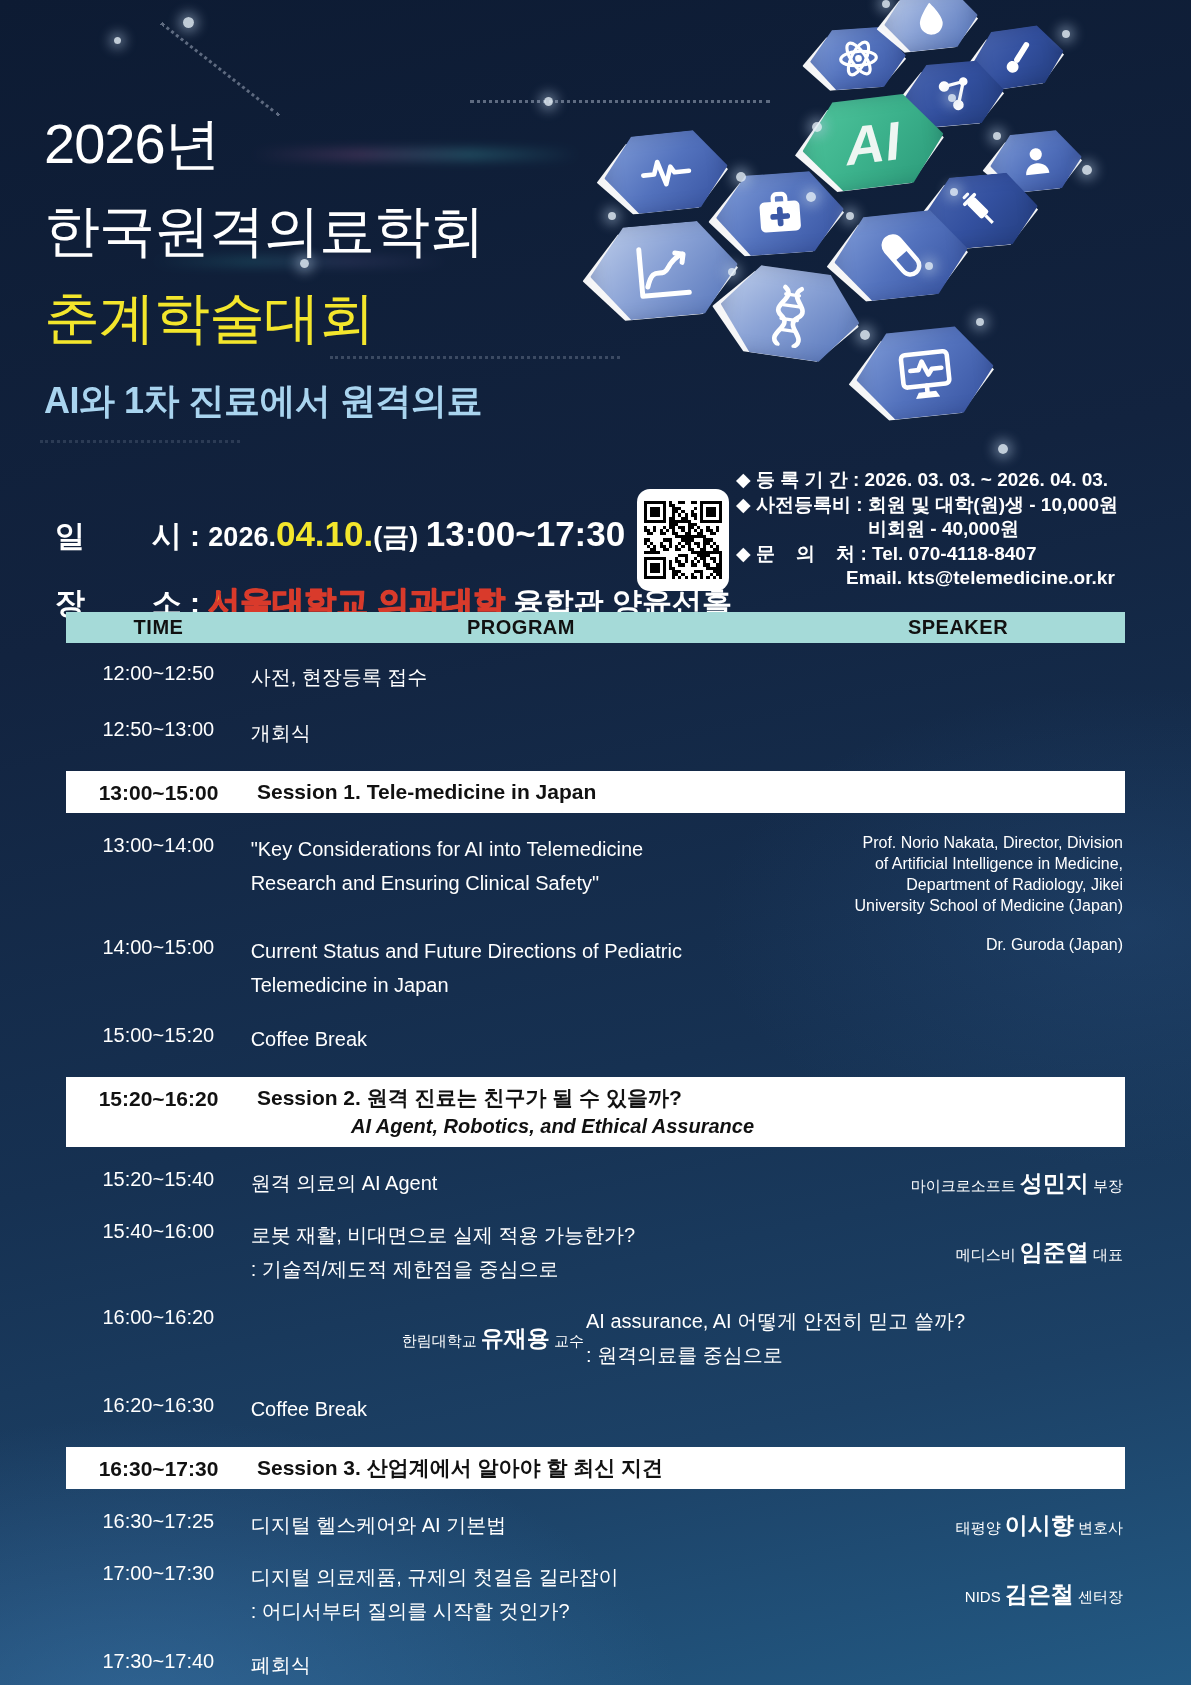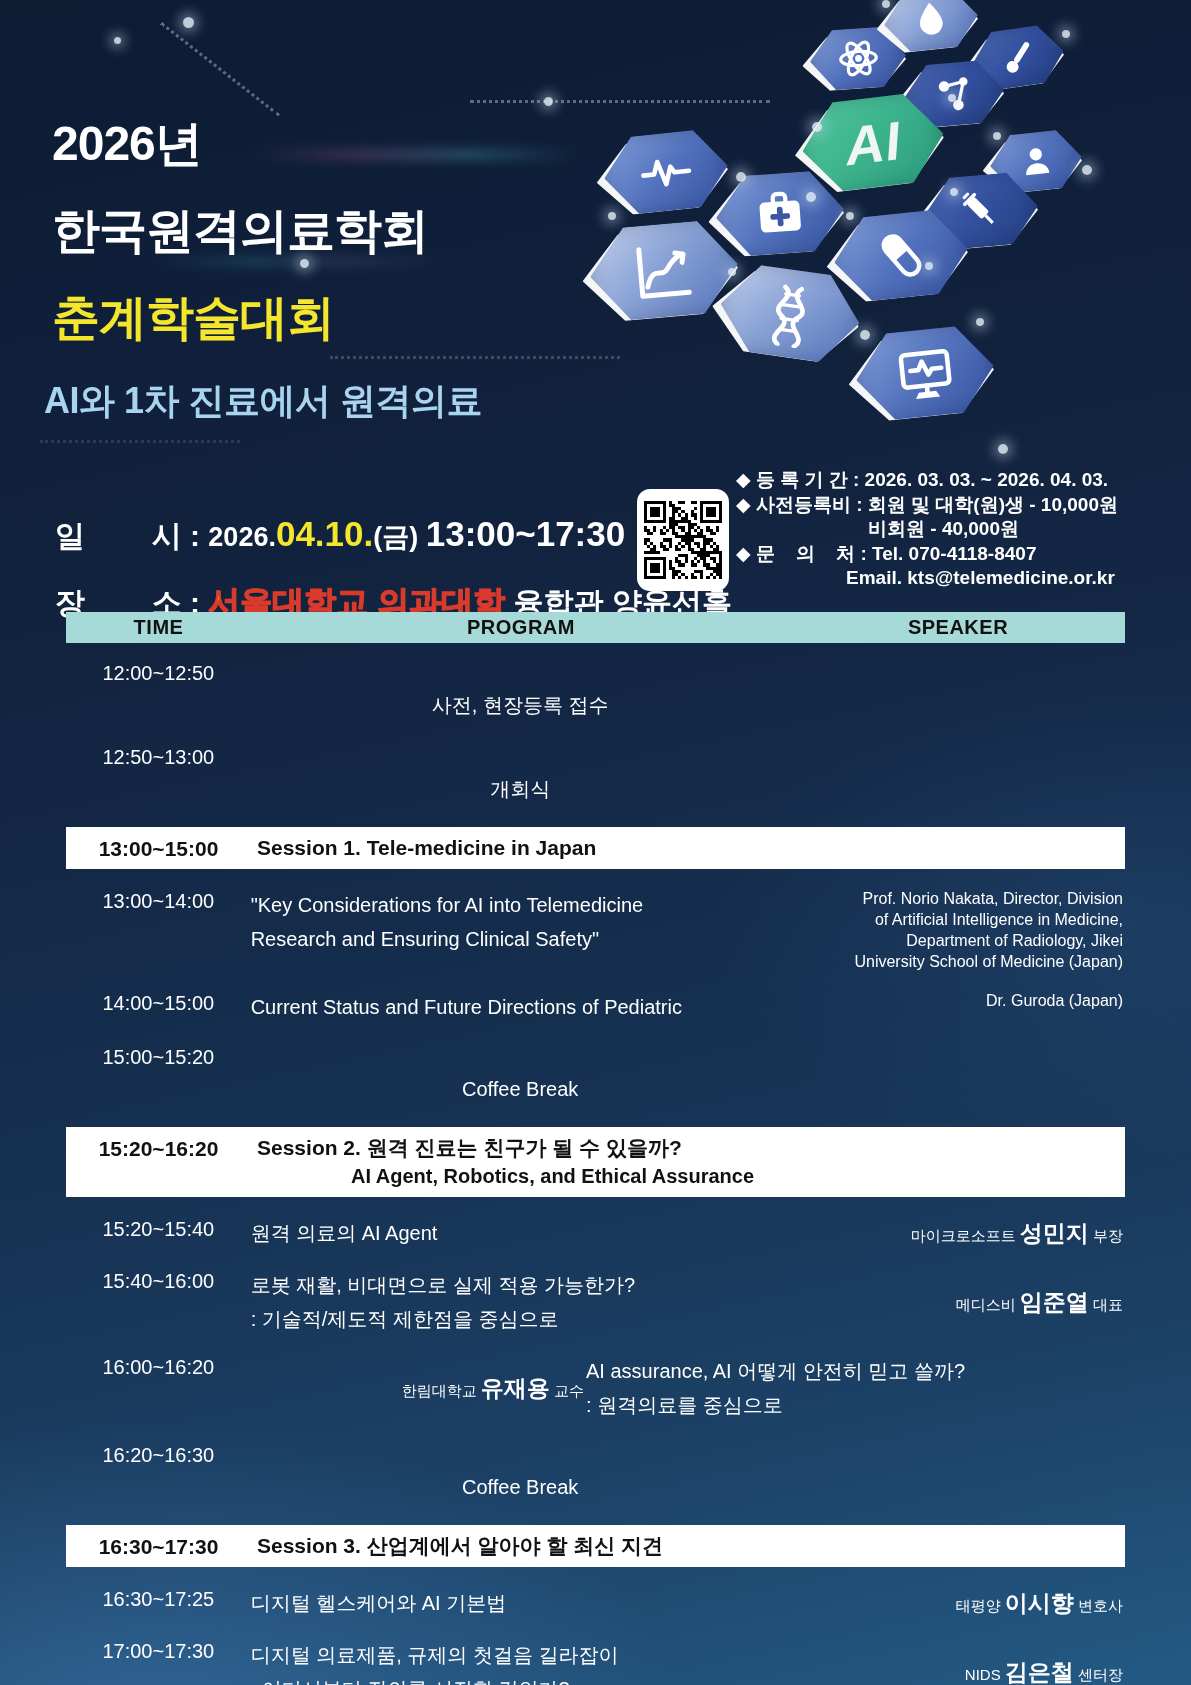--- a/index.html
+++ b/index.html
@@ -27,21 +27,21 @@
   .hexback{left:-8px;top:7px;background:rgba(255,255,255,.92);filter:drop-shadow(0 0 6px rgba(255,255,255,.55));}
   .hexmain{display:flex;align-items:center;justify-content:center;box-shadow:inset 0 0 20px rgba(0,0,30,.25);}
   .tone-light{background:linear-gradient(135deg,#c2d1ec 0%,#8ba3d6 45%,#5171b8 100%);}
   .tone-mid{background:linear-gradient(135deg,#84a0da 0%,#5372bd 50%,#34509e 100%);}
   .tone-dark{background:linear-gradient(135deg,#4d69b2 0%,#33509f 50%,#223c7c 100%);}
   .tone-green{background:linear-gradient(135deg,#52c79e 0%,#3cb28c 50%,#2a9878 100%);}
   .hex-ai-label{color:#eef6f2;font-weight:800;font-style:italic;letter-spacing:1px;}
   .hexicon{display:block;}
   
   .title-block{position:absolute;left:44px;top:100px;z-index:2;}
-  .title-line{font-size:48px;line-height:87px;font-weight:700;letter-spacing:-1px;color:#ffffff;white-space:pre;margin-left:8px;}
+  .title-line{font-size:56px;line-height:87px;font-weight:400;letter-spacing:-1px;color:#ffffff;white-space:pre;}
   .title-yellow{color:#f3e62c;}
   .subtitle{margin-top:16px;font-size:36px;font-weight:800;color:#a9d4ef;letter-spacing:-.5px;}
   
   .info-block{position:absolute;left:55px;top:514px;z-index:2;}
   .info-line{display:flex;align-items:baseline;white-space:pre;}
   .info-line + .info-line{margin-top:16px;}
   .i-label{font-size:30px;font-weight:700;color:#fff;}
   .d-small{font-size:27px;font-weight:600;}
   .d-big{font-size:35px;font-weight:700;}
   .d-yellow{font-size:35px;font-weight:800;color:#f3e62c;}
@@ -59,30 +59,30 @@
   .thead{display:flex;background:#a5dad8;color:#111;height:31px;align-items:center;font-weight:700;font-size:20px;letter-spacing:.5px;}
   .th-time{width:185px;text-align:center;}
   .th-program{width:540px;text-align:center;}
   .th-speaker{width:334px;text-align:center;}
   .rows{display:flex;flex-direction:column;margin-top:6px;}
   .row{display:flex;align-items:flex-start;}
   .cell.time{width:185px;text-align:center;font-size:20px;font-weight:500;padding-top:2px;}
   .cell.program{width:540px;font-size:20px;font-weight:500;line-height:34px;}
   .cell.speaker{width:334px;text-align:right;padding-right:2px;}
   .row.center{padding:11px 0;}
-  .row.center .program{text-align:center;margin-top:28px;}
+  .row.center .program{}
   .row.talk{padding:9px 0;}
   .sline{font-size:16px;line-height:21px;font-weight:500;}
   .speaker.kr{align-self:center;white-space:nowrap;}
   .sorg,.stitle{font-size:15px;font-weight:500;}
   .sname{font-size:23px;font-weight:700;letter-spacing:0;}
   .row.session{background:#ffffff;color:#111;margin:10px 0;padding:7px 0;align-items:flex-start;}
   .row.session .cell.time{font-weight:700;font-size:21px;color:#111;padding-top:3px;}
   .session-title{font-size:21px;font-weight:700;line-height:28px;margin-left:6px;}
-  .session-title .line2{padding-left:94px;font-size:20px;}
+  .session-title .line2{padding-left:94px;font-size:20px;font-style:italic;}
 </style>
 </head>
 <body>
 
 <div class="poster">
 
   <div class="dotline dl1"></div>
   <div class="dotline dl2"></div>
   <div class="dotline dl3"></div>
   <div class="dotline dl4"></div>
@@ -529,20 +529,21 @@
             <div class="sline">Prof. Norio Nakata, Director, Division</div>
             <div class="sline">of Artificial Intelligence in Medicine,</div>
             <div class="sline">Department of Radiology, Jikei</div>
             <div class="sline">University School of Medicine (Japan)</div>
           </div>
         </div>
         <div class="row talk">
           <div class="cell time">14:00~15:00</div>
           <div class="cell program">
             <div class="pline">Current Status and Future Directions of Pediatric</div>
+            <div class="pline">Telemedicine in Japan</div>
           </div>
           <div class="cell speaker">
             <div class="sline">Dr. Guroda (Japan)</div>
           </div>
         </div>
         <div class="row center">
           <div class="cell time">15:00~15:20</div>
           <div class="cell program">Coffee Break</div>
           <div class="cell speaker"></div>
         </div>

